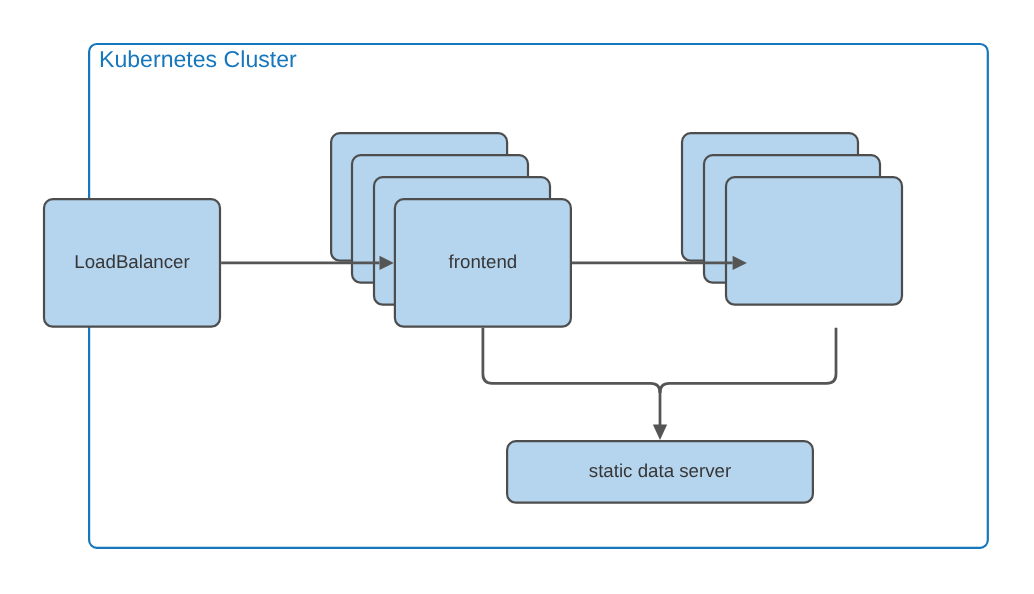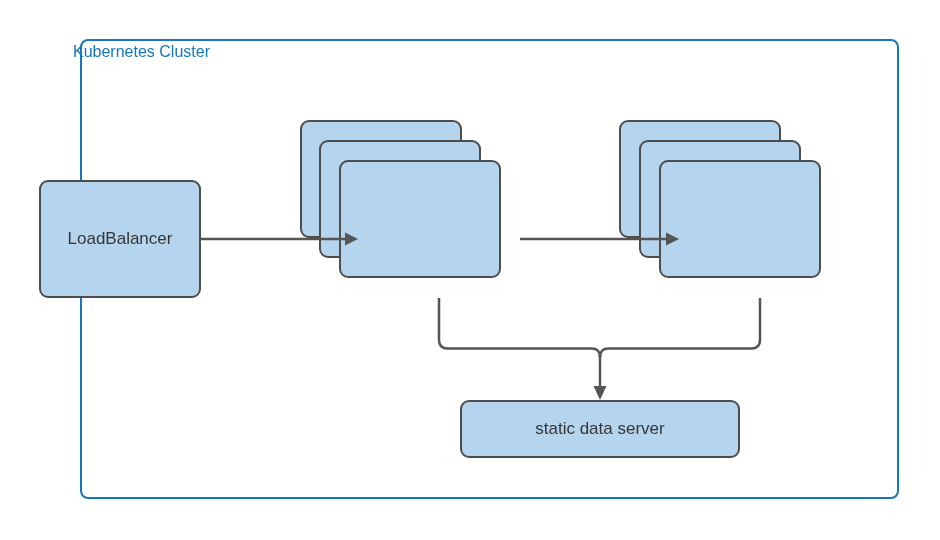--- a/index.html
+++ b/index.html
@@ -15,22 +15,22 @@
   .canvas{
     position:relative;width:940px;height:540px;background:var(--background);
     font-family:"Liberation Sans", sans-serif;overflow:hidden;
   }
   .cluster{
     position:absolute;left:80px;top:39px;width:819px;height:460px;
     border:2.5px solid var(--cluster-border);border-radius:8px;
     box-sizing:border-box;background:transparent;
   }
   .cluster-label{
-    position:absolute;left:73px;top:43px;
-    font-size:16px;color:var(--cluster-label);white-space:nowrap;
+    position:absolute;left:90px;top:43px;
+    font-size:21px;color:var(--cluster-label);white-space:nowrap;
   }
   .node{
     position:absolute;width:162px;height:118px;
     background:var(--node-fill);
     border:2.5px solid var(--node-border);
     border-radius:9px;box-sizing:border-box;
     display:flex;align-items:center;justify-content:center;
     font-size:17px;color:var(--node-text);
   }
   
@@ -54,20 +54,23 @@
 <body>
 
 <div class="canvas">
 
   <div class="cluster"></div>
   <div class="cluster-label">Kubernetes Cluster</div>
 
   <div class="node f1"></div>
   <div class="node f2"></div>
   <div class="node f3"></div>
+  <div class="node fe">
+    <span>frontend</span>
+  </div>
 
   <div class="node b1"></div>
   <div class="node b2"></div>
   <div class="node b3"></div>
 
   <div class="node static">
     <span>static data server</span>
   </div>
 
   <div class="node lb">

